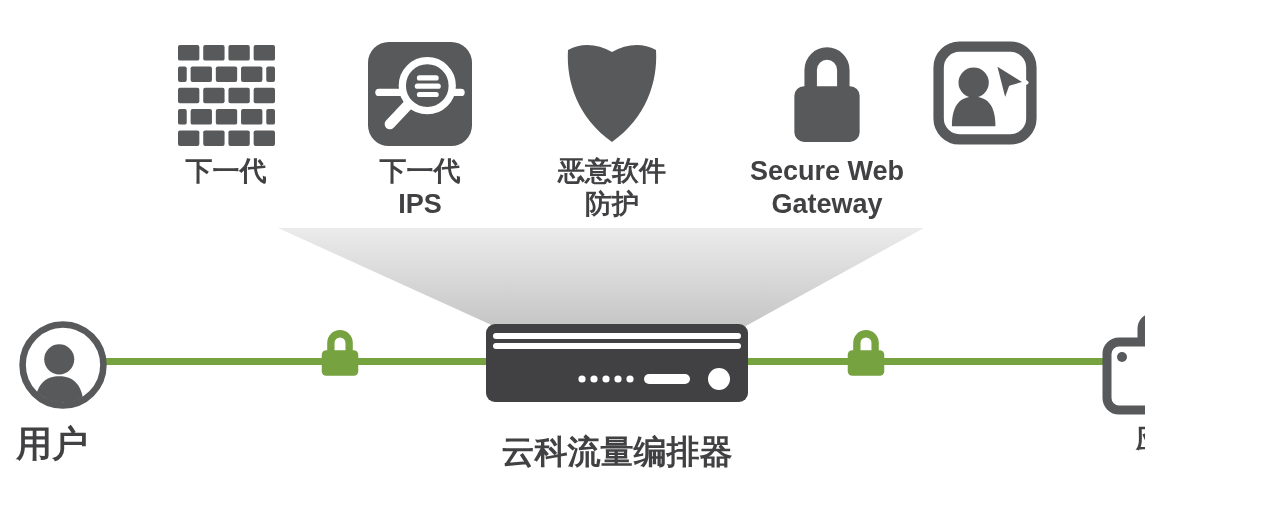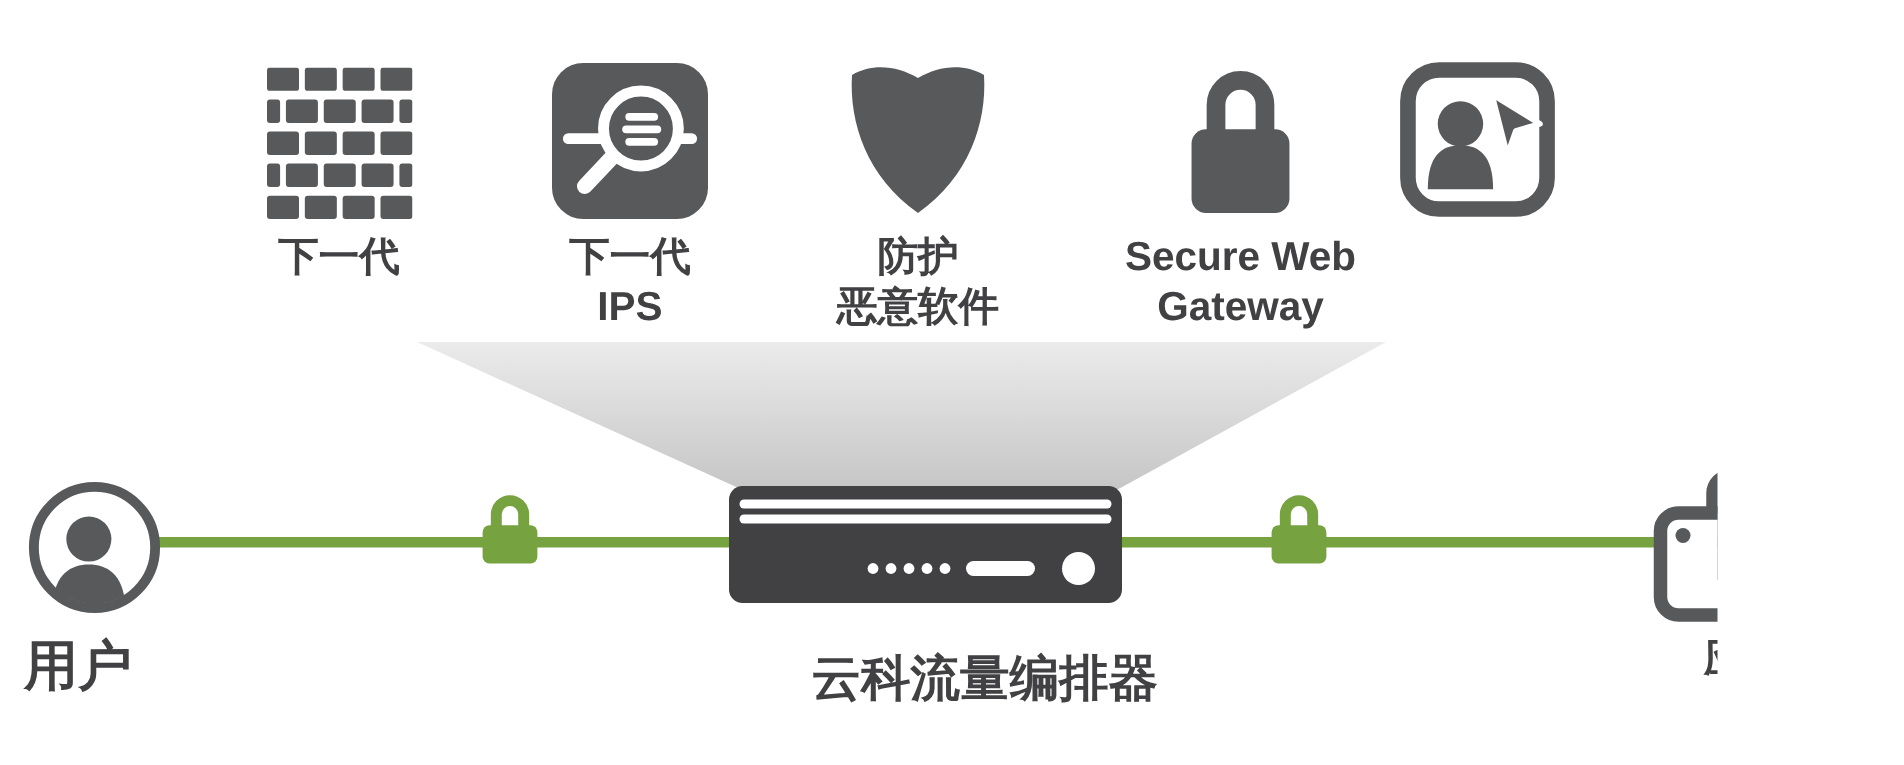--- a/index.html
+++ b/index.html
@@ -89,22 +89,22 @@
     </div>
   </div>
 
   <div class="service" style="left:512px">
     <div class="icon-box">
       <svg width="100" height="110" viewBox="0 0 100 110">
         <path d="M6,14 C20,6 36,8 50,16 C64,8 80,6 94,14 C96,46 84,82 50,106 C16,82 4,46 6,14 Z" style="fill:var(--icon-gray)"></path>
       </svg>
     </div>
     <div class="service-label">
+      <span>恶意软件</span>
       <span>防护</span>
-      <span>恶意软件</span>
     </div>
   </div>
 
   <div class="service" style="left:727px">
     <div class="icon-box">
       <svg width="96" height="108" viewBox="0 0 100 112">
         <path d="M33,52 L33,33 A17,17 0 0 1 67,33 L67,52" style="fill:none;stroke:var(--icon-gray);stroke-width:13"></path>
         <rect x="16" y="50" width="68" height="58" rx="10" style="fill:var(--icon-gray)"></rect>
       </svg>
     </div>
@@ -176,16 +176,16 @@
   <div class="node" style="left:1100px;top:312px">
     <svg width="132" height="106" viewBox="0 0 132 106">
       <rect x="42" y="5" width="83" height="68" rx="12" style="fill:#fff;stroke:var(--icon-gray);stroke-width:9"></rect>
       <circle cx="57" cy="20" r="5" style="fill:var(--icon-gray)"></circle>
       <rect x="7" y="30" width="83" height="68" rx="12" style="fill:#fff;stroke:var(--icon-gray);stroke-width:9"></rect>
       <circle cx="22" cy="45" r="5" style="fill:var(--icon-gray)"></circle>
     </svg>
   </div>
 
   <div class="node-label" style="left:16px;top:420px;font-size:36px">用户</div>
-  <div class="node-label" style="left:462px;top:430px;width:310px;text-align:right;font-size:33px">云科流量编排器</div>
+  <div class="node-label" style="left:462px;top:430px;width:310px;text-align:center;font-size:33px">云科流量编排器</div>
   <div class="node-label" style="left:1136px;top:420px;font-size:28px">应用</div>
 
 </div>
 
 </body></html>

